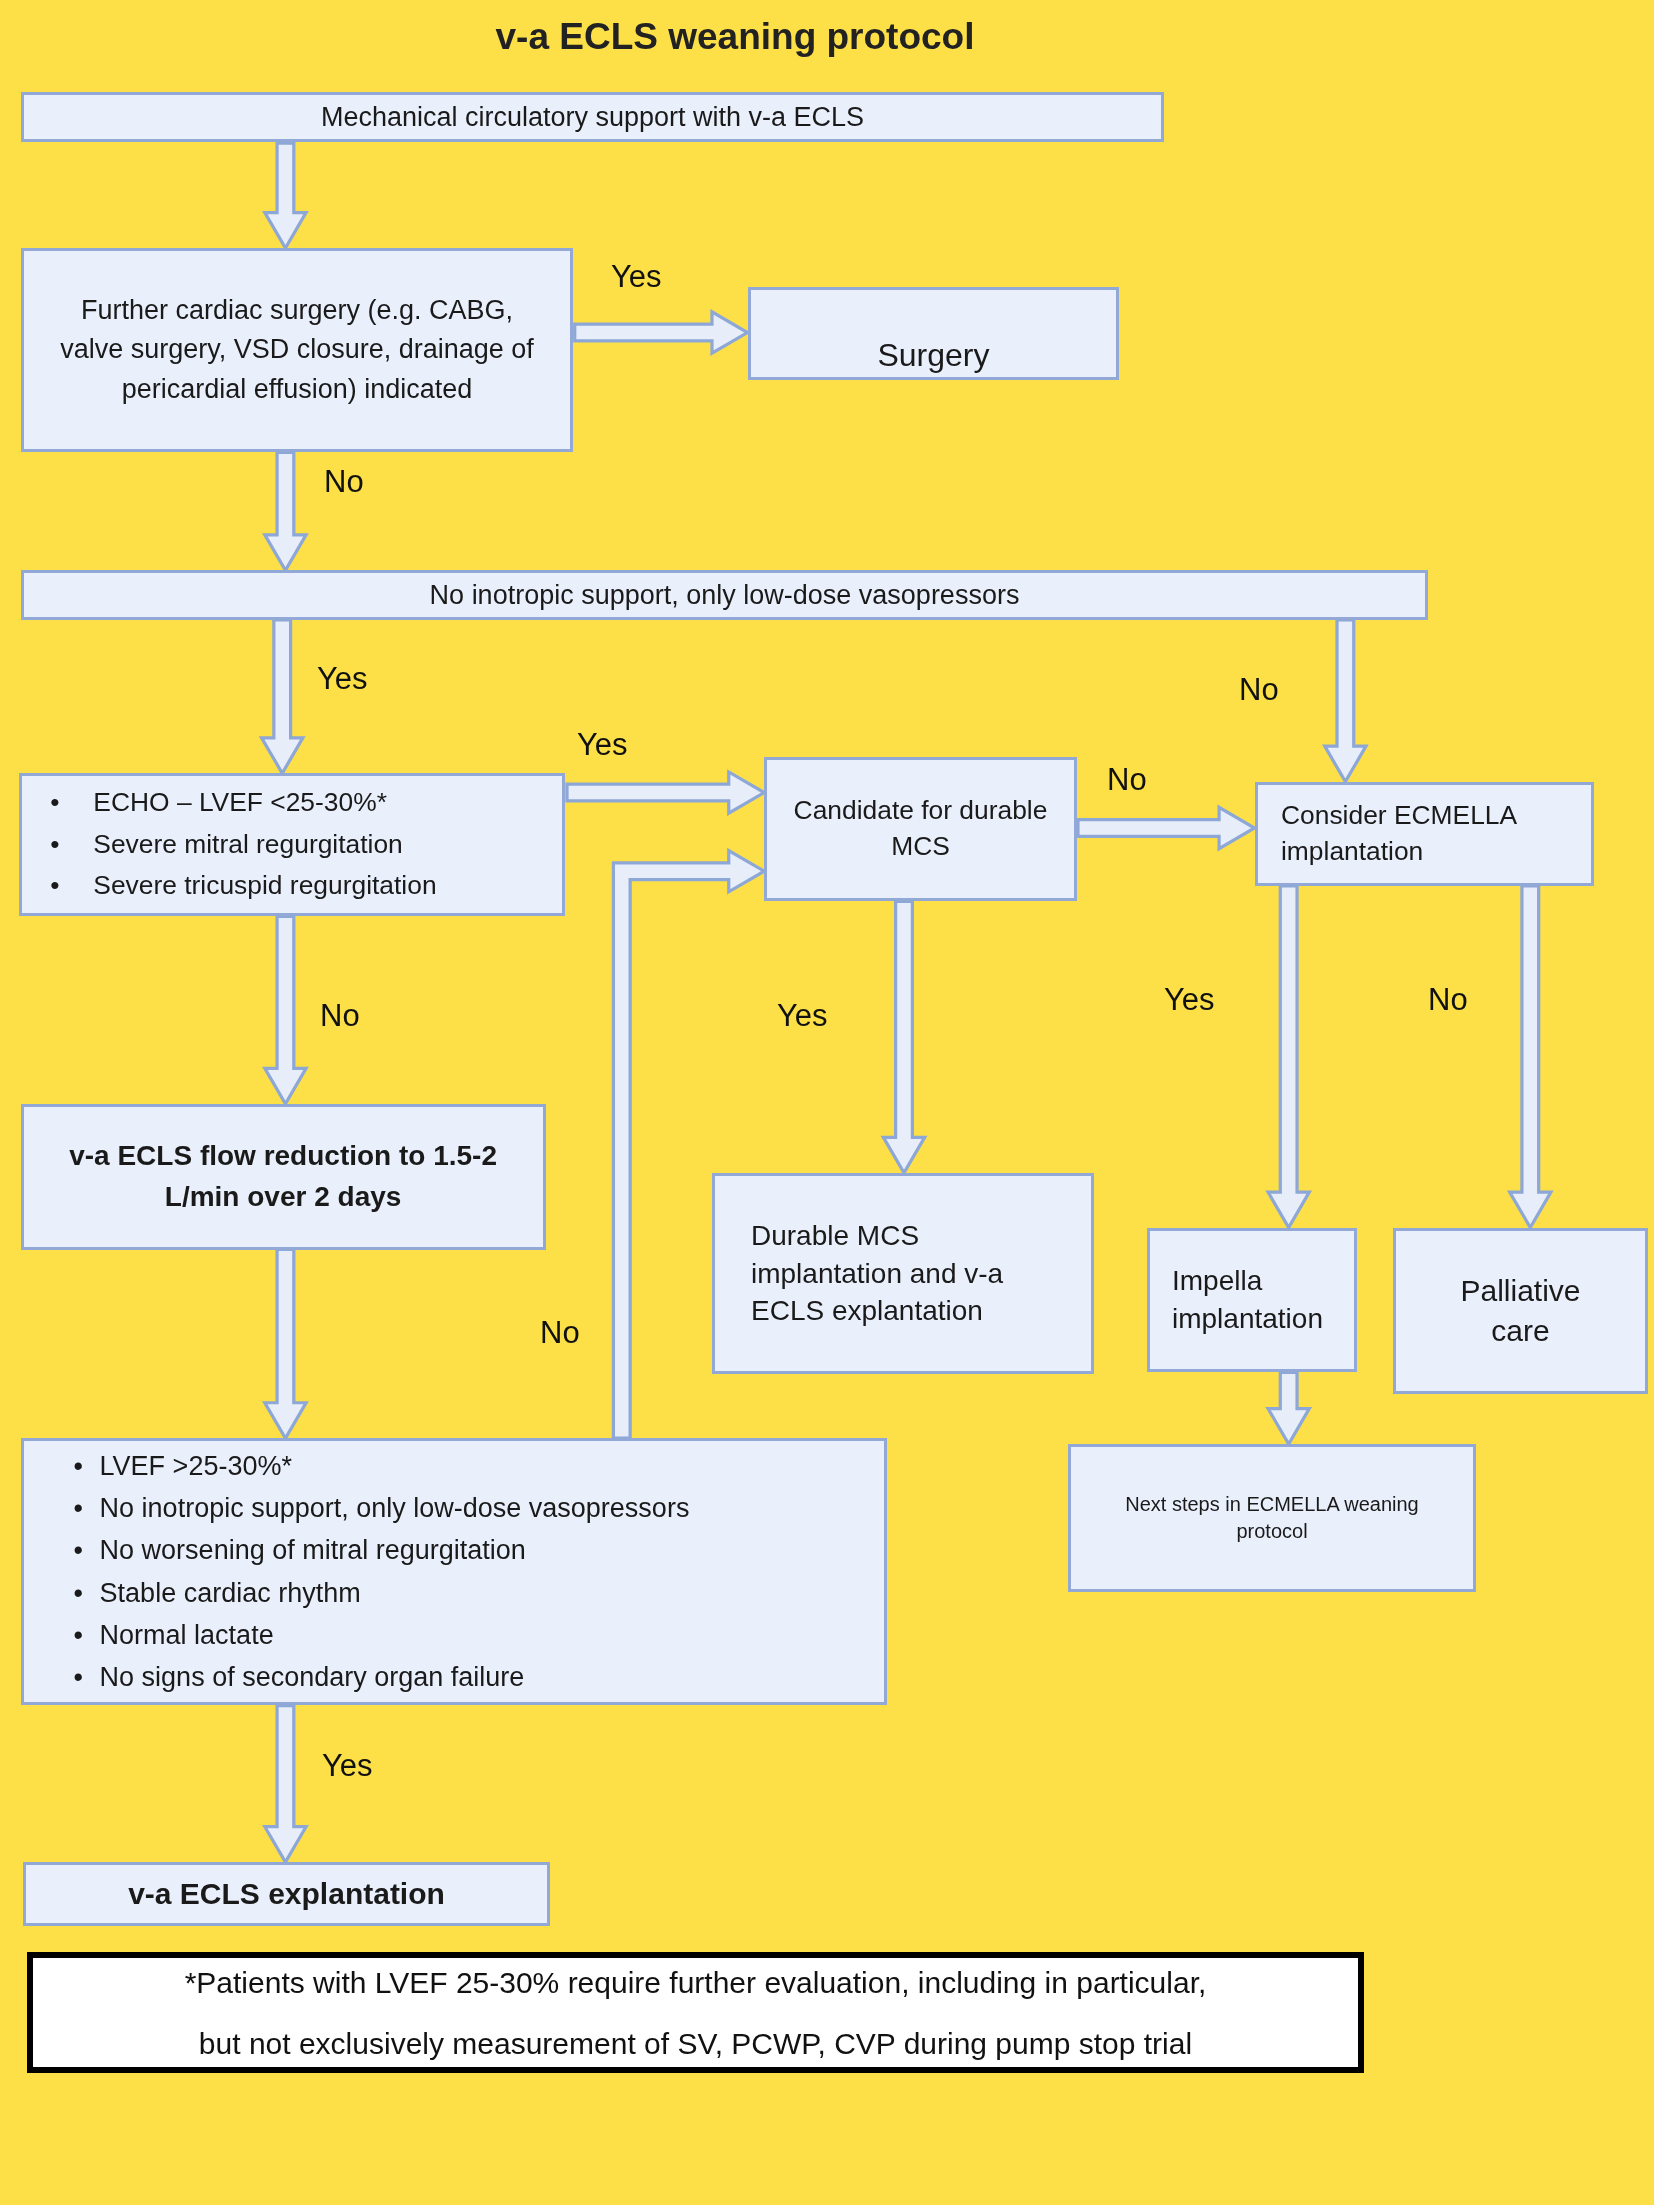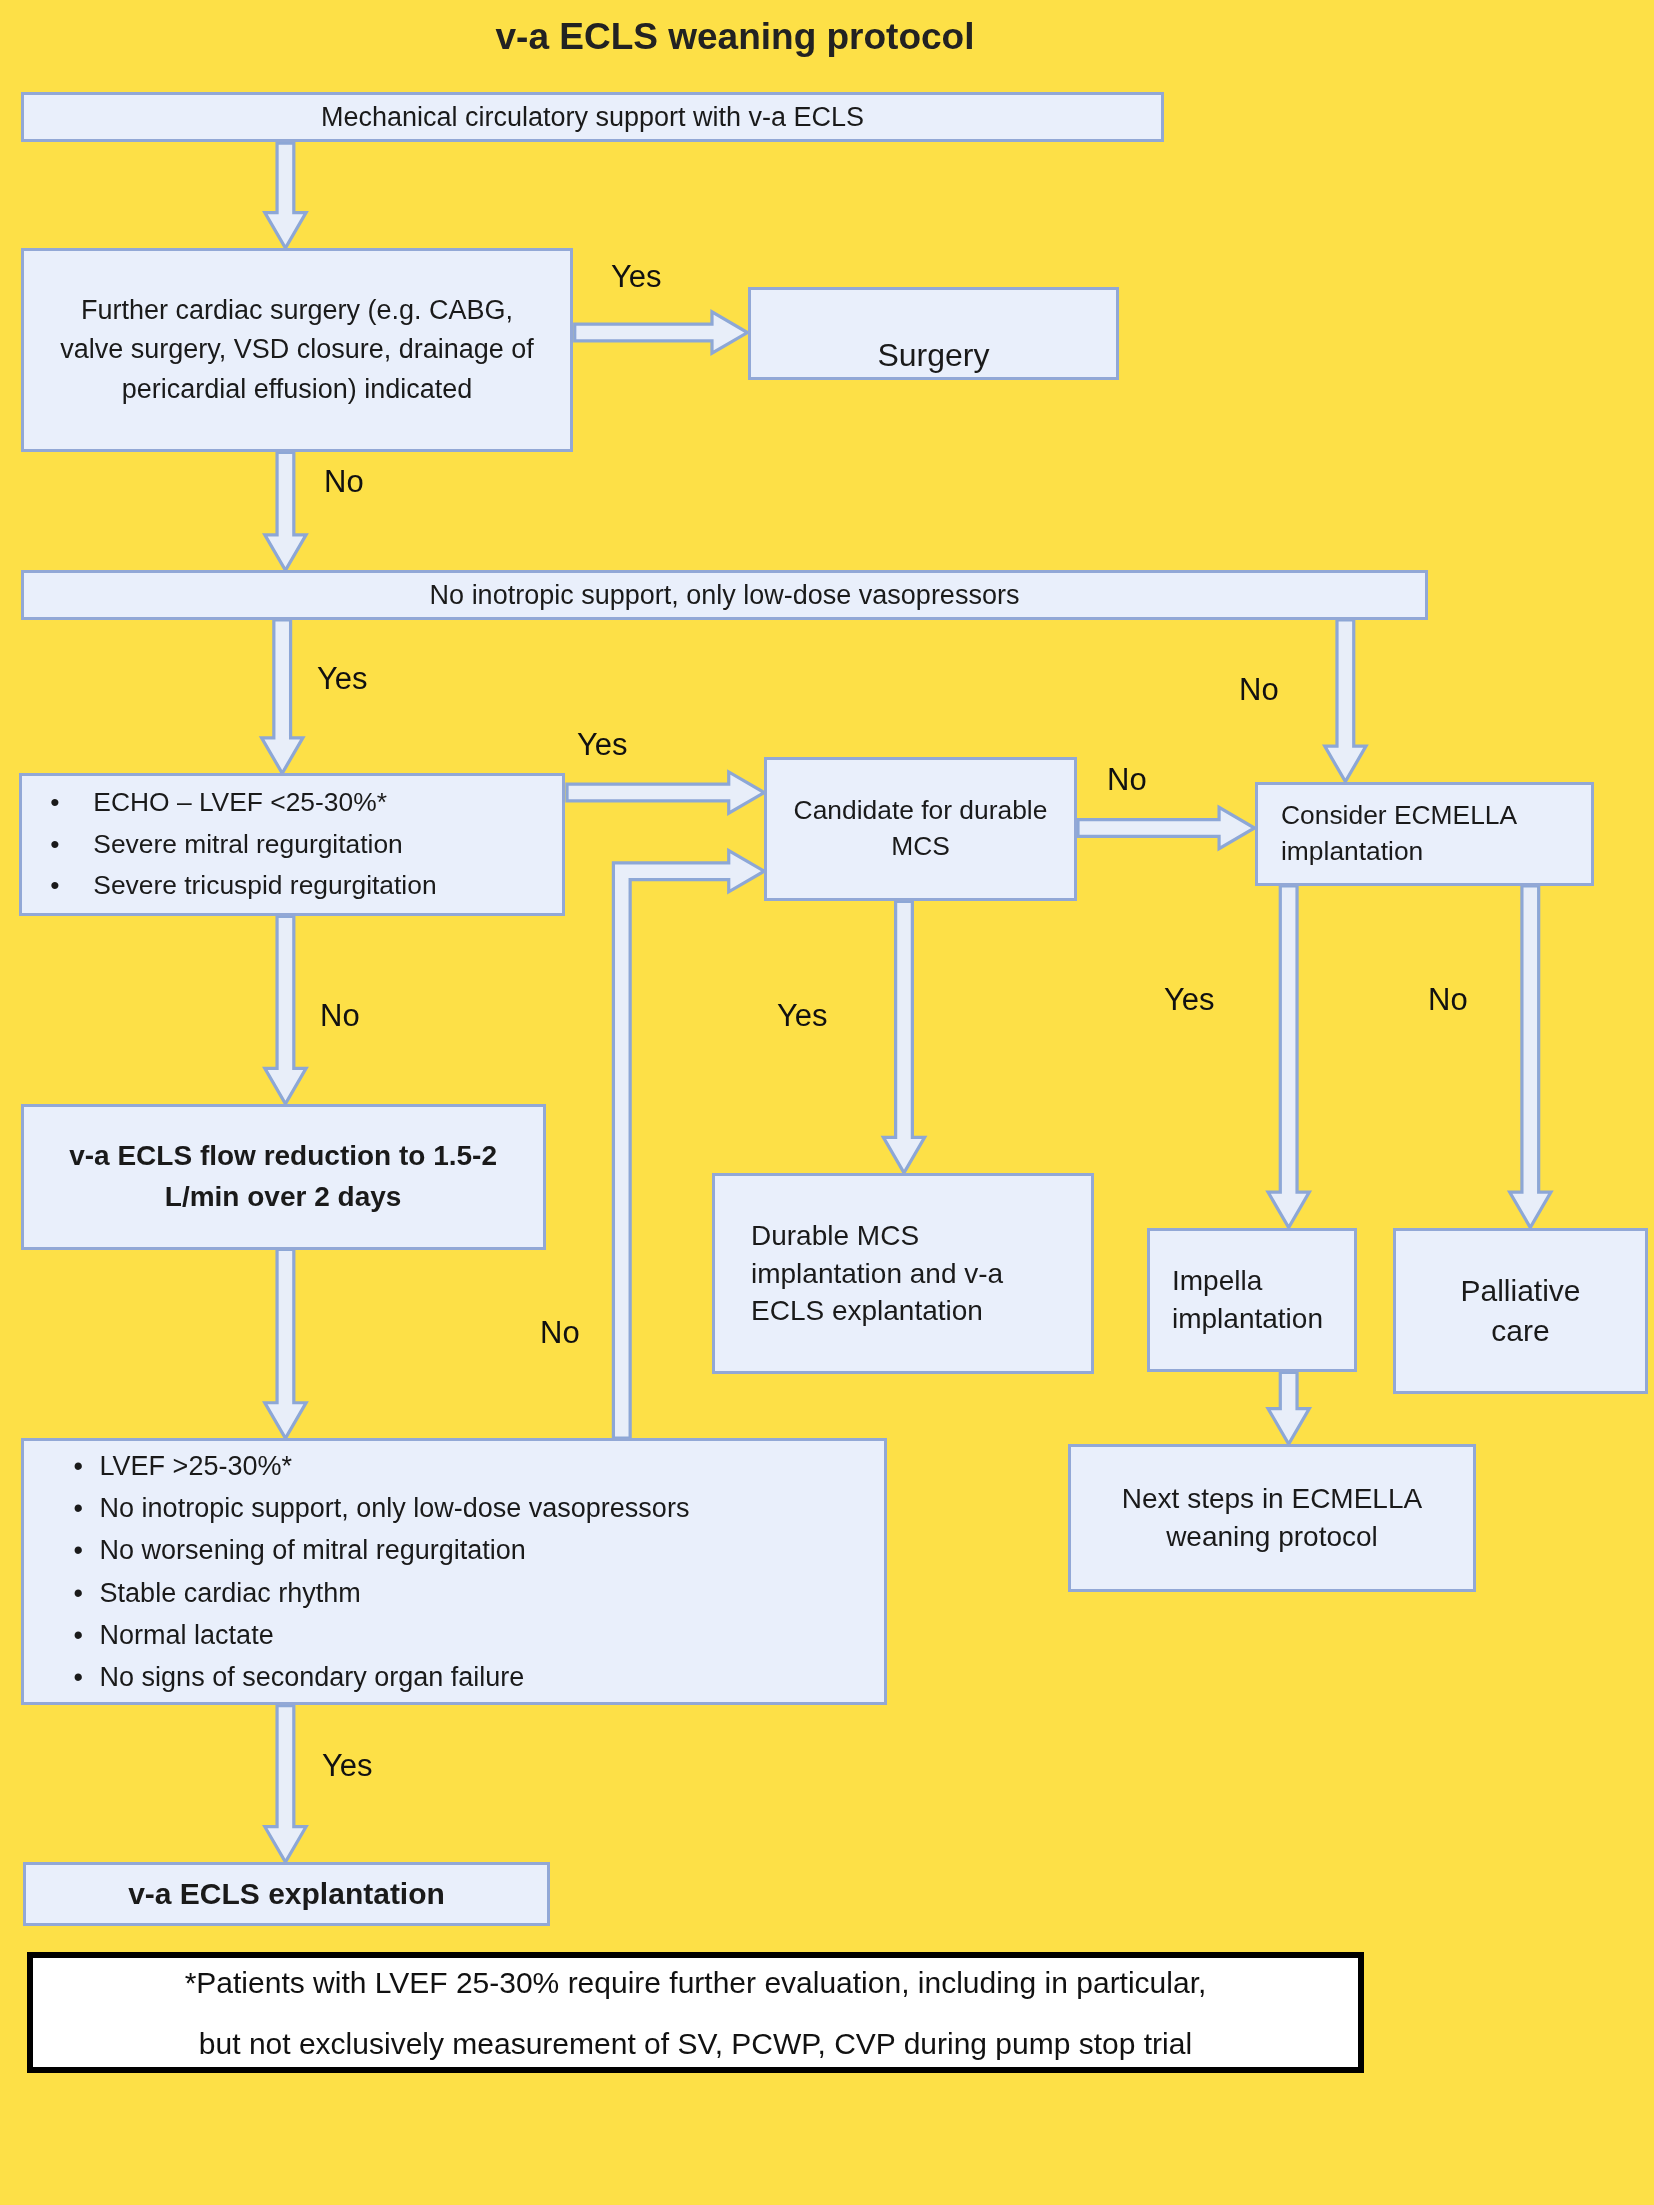--- a/index.html
+++ b/index.html
@@ -103,21 +103,21 @@
   </div>
 
   <div class="node left" style="left:1147px;top:1228px;width:210px;height:144px;padding-left:22px;font-size:28px;">
     <span>Impella implantation</span>
   </div>
 
   <div class="node" style="left:1393px;top:1228px;width:255px;height:166px;padding:0 40px;font-size:30px;">
     <span>Palliative care</span>
   </div>
 
-  <div class="node" style="left:1068px;top:1444px;width:408px;height:148px;padding:0 18px;font-size:28px;">
+  <div class="node" style="left:1068px;top:1444px;width:408px;height:148px;padding:0 18px;font-size:20px;">
     <span>Next steps in ECMELLA weaning protocol</span>
   </div>
 
   <div class="node left" style="left:20.6px;top:1438px;width:866px;height:267px;padding-left:50px;font-size:27px;">
     <div class="blist" style="line-height:1.56;">
       <div class="brow">
         <span class="dot" style="width:26px;">•</span>
         <span>LVEF &gt;25-30%*</span>
       </div>
       <div class="brow">

